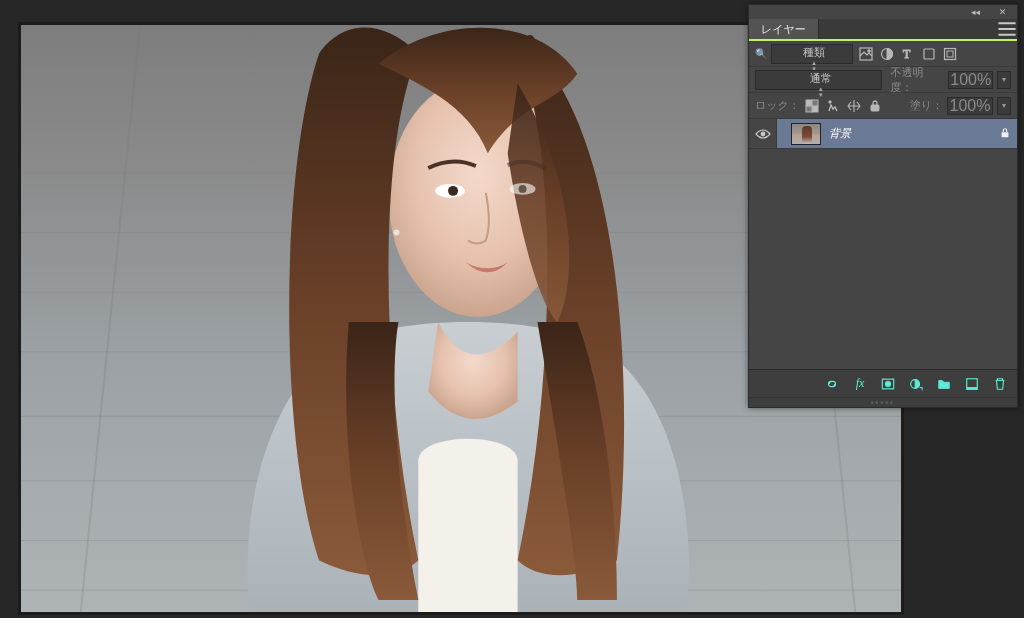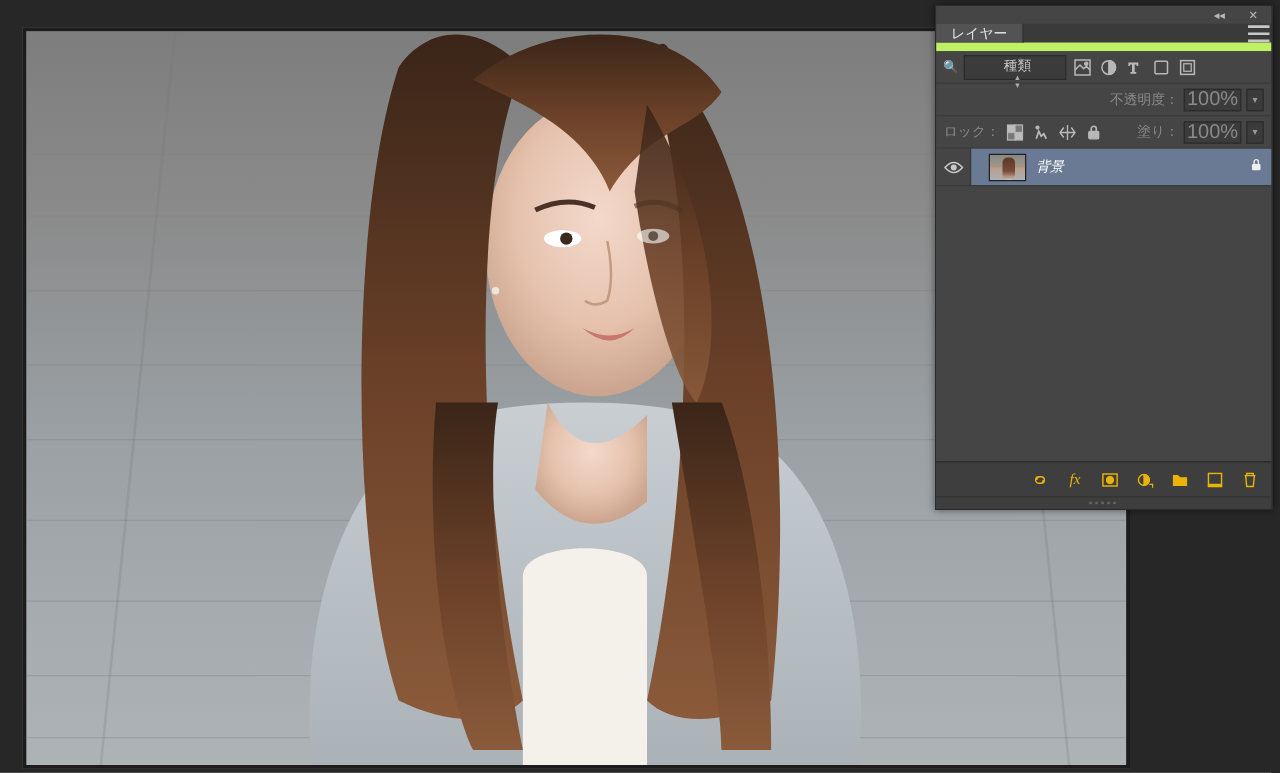--- a/index.html
+++ b/index.html
@@ -50,21 +50,21 @@
     gap: 10px;
     padding: 0 6px;
     color: #aaa;
     font-size: 9px;
   }
   .panel-tabrow {
     height: 22px;
     display: flex;
     align-items: stretch;
     background: #3a3a3a;
-    border-bottom: 7px solid #bef264;
+    border-bottom: 2px solid #bef264;
   }
   .panel-tab {
     background: #535353;
     padding: 0 12px;
     display: flex;
     align-items: center;
     color: #e5e5e5;
     border-right: 1px solid #2b2b2b;
     font-size: 11px;
   }
@@ -166,21 +166,21 @@
   }
   .layer-lock { color:#ddd; }
 
   .panel-footer {
     height:28px;
     background:#3e3e3e;
     border-top:1px solid #2b2b2b;
     display:flex;align-items:center;justify-content:flex-end;
     gap:10px;padding:0 8px;
   }
-  .panel-footer .icon { width:18px;height:18px; color:#eab308;}
+  .panel-footer .icon { width:18px;height:18px; color:#5eead4;}
   .panel-resize {
     height:10px;background:#3e3e3e;border-top:1px solid #333;
     display:flex;align-items:center;justify-content:center;color:#666;font-size:8px;letter-spacing:2px;
   }
 </style>
 </head>
 <body>
 
 <div class="canvas-wrap">
   <svg class="canvas-image" viewBox="0 0 886 593" preserveAspectRatio="xMidYMid slice">
@@ -313,20 +313,27 @@
         </span>
       <span class="icon">
           <svg viewBox="0 0 14 14">
             <rect x="1.5" y="1.5" width="11" height="11" fill="none" stroke-width="1.2"></rect>
             <rect x="4" y="4" width="6" height="6" fill="none" stroke-width="1"></rect>
           </svg>
         </span>
     </div>
 
     <div class="row">
+      <div class="dropdown blend-dd">
+        <span>通常</span>
+        <span class="arrows">
+            <span>▴</span>
+            <span>▾</span>
+          </span>
+      </div>
       <div class="flex"></div>
       <span class="label-dim">不透明度：</span>
       <div class="value-box label-dim">100%</div>
       <div class="mini-btn">▾</div>
     </div>
 
     <div class="row">
       <span class="label-dim">ロック：</span>
       <span class="icon">
           <svg viewBox="0 0 14 14">

